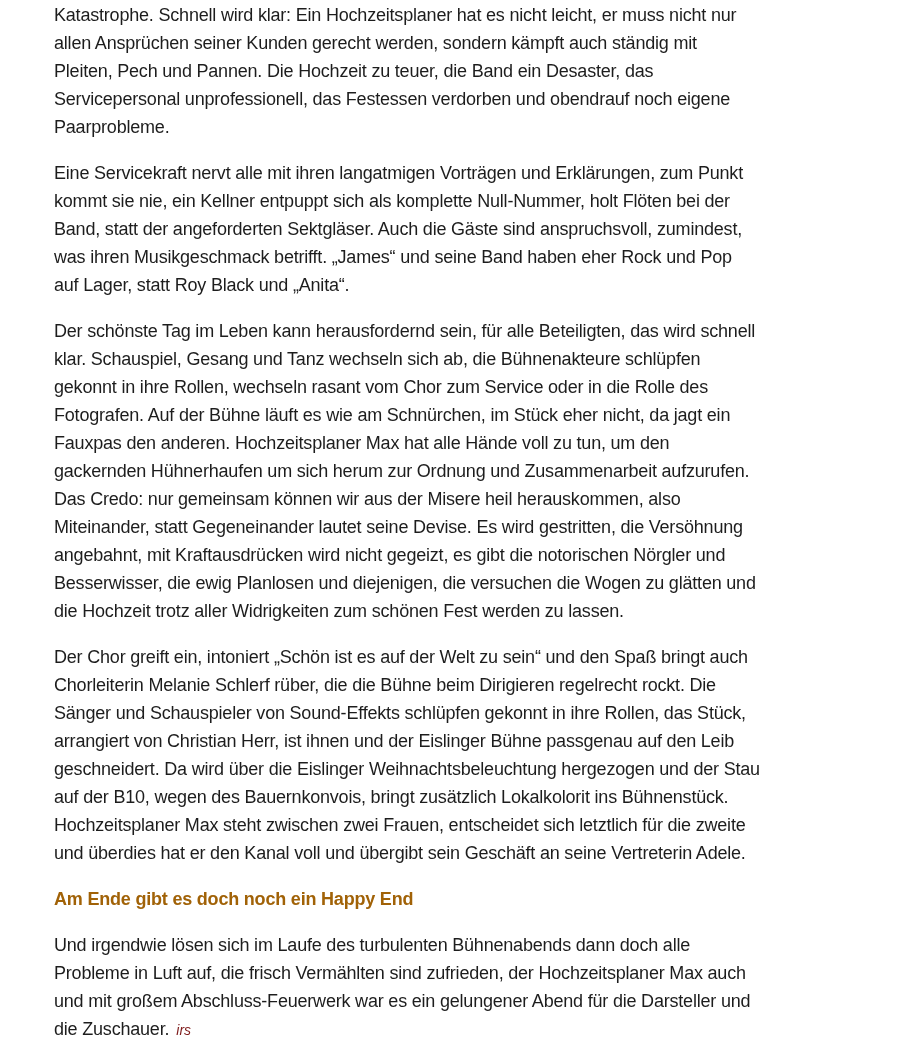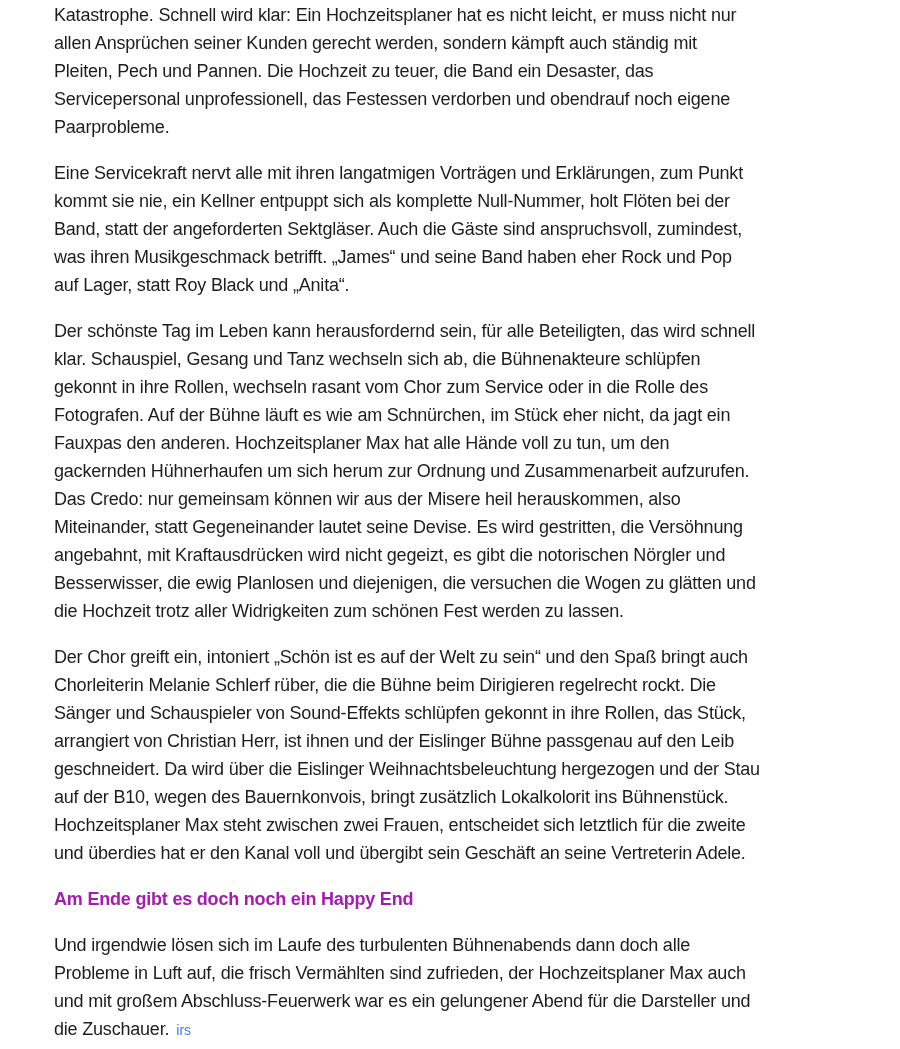--- a/index.html
+++ b/index.html
@@ -26,27 +26,28 @@
     white-space: pre;
     color: #1d1d1d;
   }
   .subheading {
     margin: 0 0 18px 0;
     font-size: 18px;
     line-height: 28px;
     letter-spacing: -0.2px;
     font-weight: bold;
     white-space: pre;
-    color: #a21caf;
+    color: #a16207;
   }
   .author-initials {
+    font-style: italic;
     font-size: 14px;
     letter-spacing: 0;
     margin-left: 7px;
-    color: #3b82f6;
+    color: #7f1d1d;
   }
 </style>
 </head>
 <body>
 
 <div class="page">
   <p class="para">Katastrophe. Schnell wird klar: Ein Hochzeitsplaner hat es nicht leicht, er muss nicht nur
 allen Ansprüchen seiner Kunden gerecht werden, sondern kämpft auch ständig mit
 Pleiten, Pech und Pannen. Die Hochzeit zu teuer, die Band ein Desaster, das
 Servicepersonal unprofessionell, das Festessen verdorben und obendrauf noch eigene

